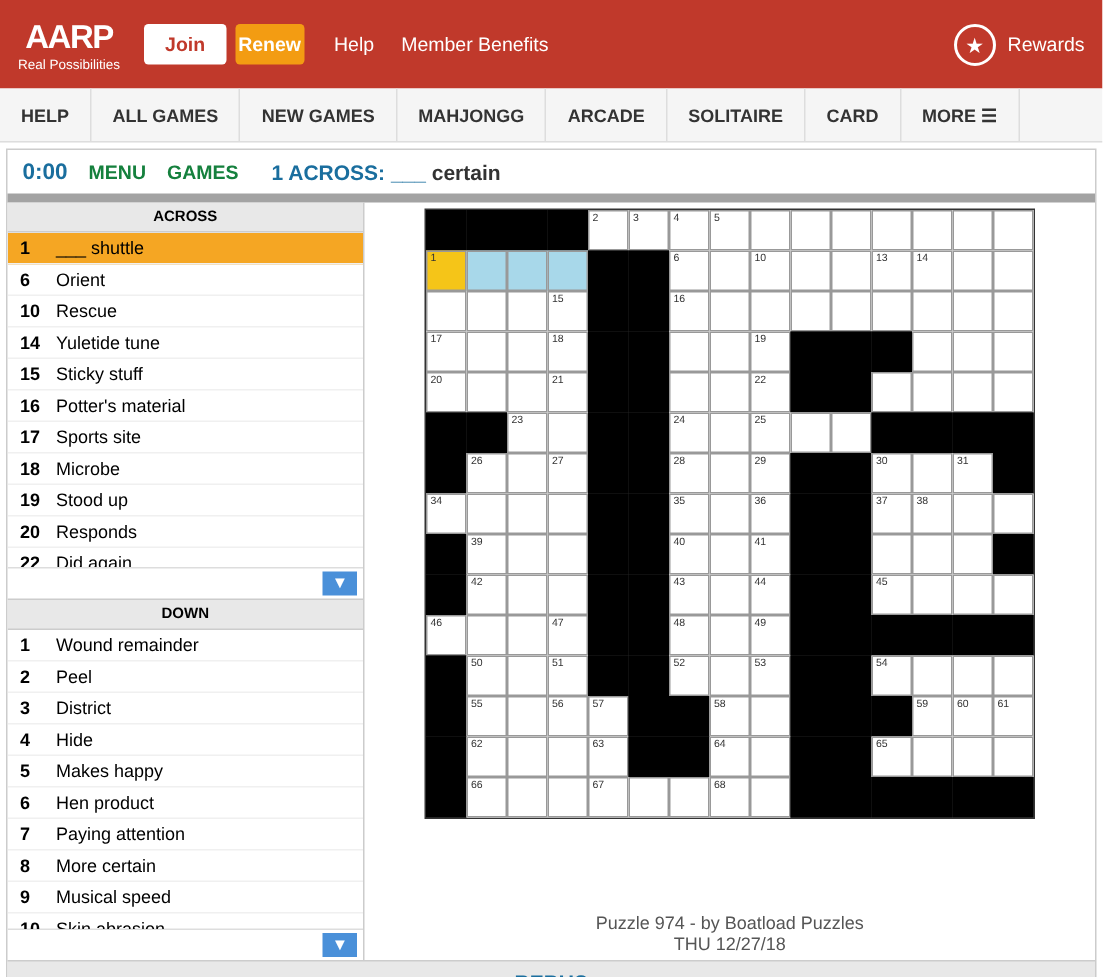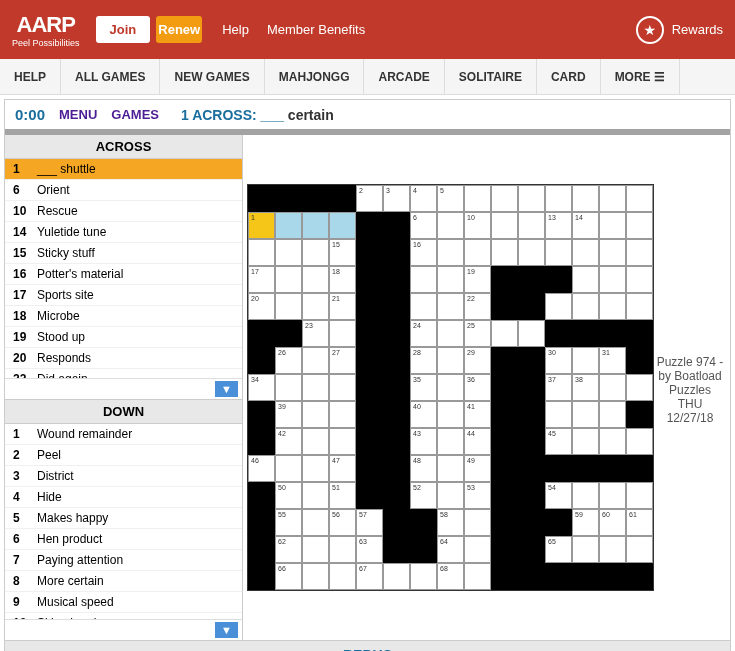--- a/index.html
+++ b/index.html
@@ -107,21 +107,21 @@
       padding: 6px 10px;
       border-bottom: 6px solid #a3a3a3;
       gap: 14px;
     }
     .timer {
       color: #1a6e9e;
       font-weight: bold;
       font-size: 15px;
     }
     .top-btn {
-      color: #4c1d95;
+      color: #15803d;
       font-weight: bold;
       font-size: 13px;
       cursor: pointer;
       background: none;
       border: none;
     }
     .clue-display {
       color: #333;
       font-size: 14px;
       font-weight: bold;
@@ -141,21 +141,21 @@
       width: 238px;
       min-width: 238px;
       border-right: 1px solid #ccc;
       display: flex;
       flex-direction: column;
       overflow: hidden;
     }
     .clue-header {
       background: #e8e8e8;
       font-weight: bold;
-      font-size: 13px;
+      font-size: 10px;
       text-align: center;
       padding: 4px 0;
       border-bottom: 1px solid #ccc;
     }
     .clue-list {
       list-style: none;
       overflow-y: auto;
       flex: 1;
     }
     .clue-list li {
@@ -167,22 +167,23 @@
       border-bottom: 1px solid #f0f0f0;
       position: relative;
     }
     .clue-list li.active { background: #f5a623; color: #000; }
     .clue-list li .clue-num { font-weight: bold; margin-right: 4px; min-width: 20px; }
 
     
     .grid-area {
       flex: 1;
       display: flex;
+      flex-direction: column;
       align-items: center;
-      justify-content: flex-start;
+      justify-content: space-between;
       padding: 4px;
       overflow: hidden;
     }
     .crossword-grid {
       display: grid;
       border: 1px solid #333;
     }
     .cell {
       width: 27px;
       height: 27px;
@@ -272,21 +273,21 @@
       cursor: pointer;
       font-size: 11px;
     }
   </style>
 </head>
 <body>
 
 <div class="header">
   <div class="aarp-logo">
     <span style="font-size:22px;font-weight:900;letter-spacing:-1px;">AARP</span>
-    <span class="tagline">Peel Possibilities</span>
+    <span class="tagline">Real Possibilities</span>
   </div>
   <div class="header-btns">
     <button class="btn-join">Join</button>
     <button class="btn-renew">Renew</button>
   </div>
   <div class="header-links">
     <a>Help</a>
     <a>Member Benefits</a>
   </div>
   <div class="header-right">

